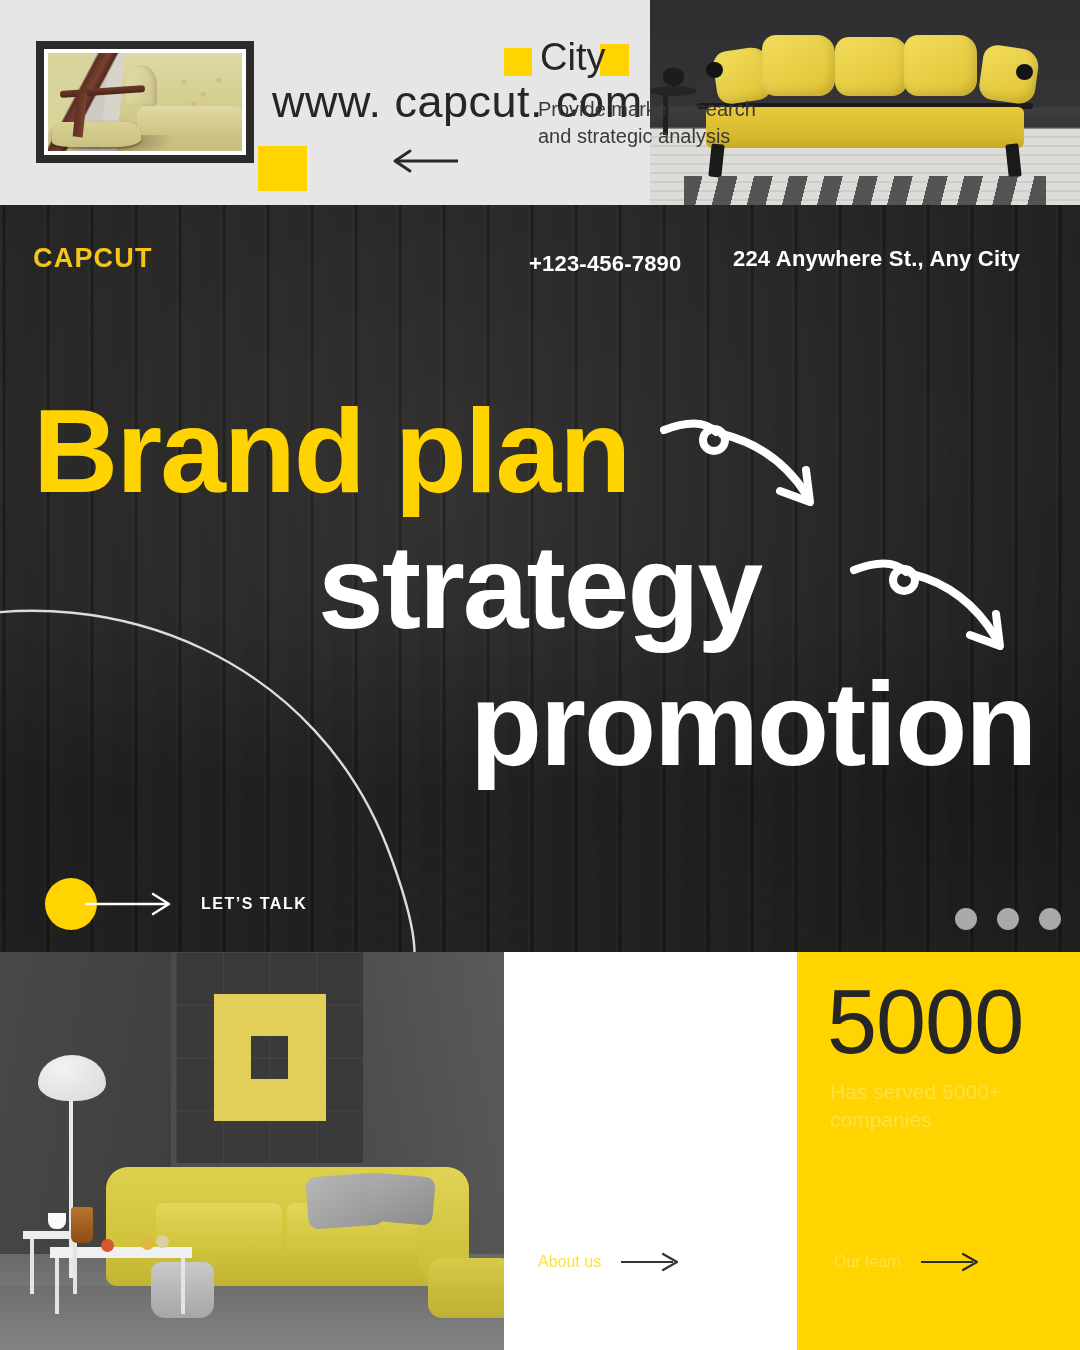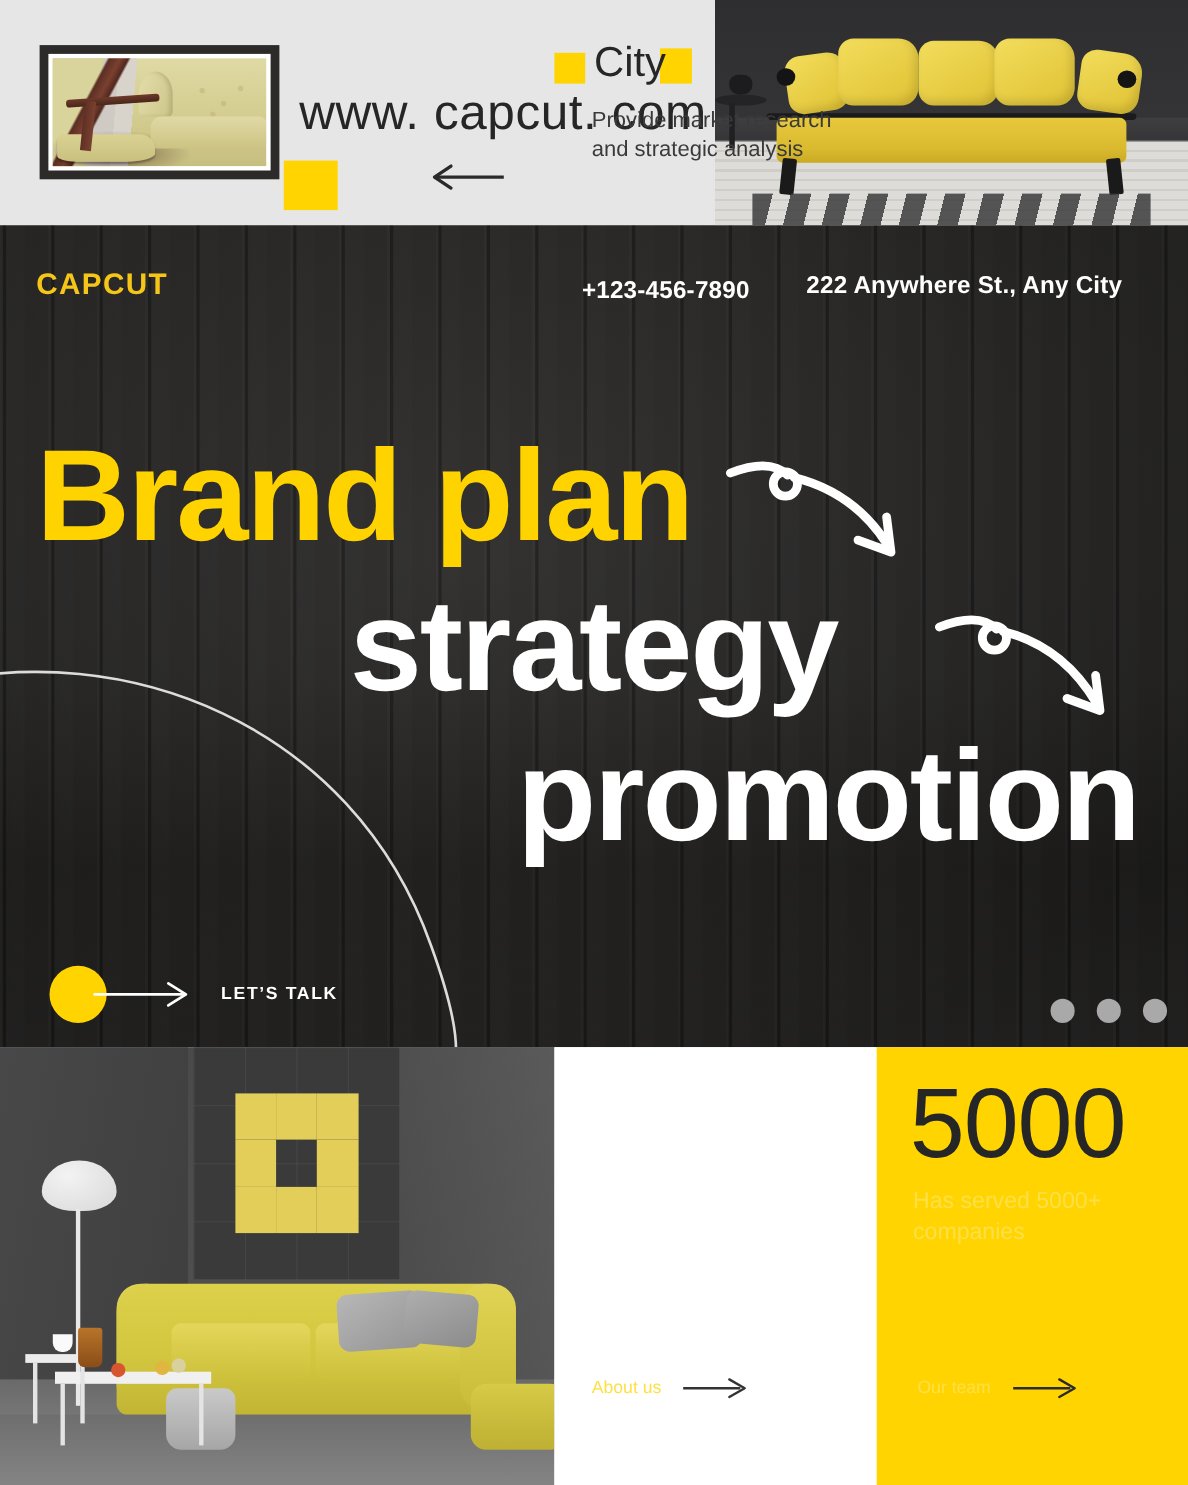--- a/index.html
+++ b/index.html
@@ -281,21 +281,21 @@
       <div class="sp-shadow"></div>
     </div>
   </div>
 
   <div class="hero">
     <div class="hero-vign"></div>
   </div>
 
   <div class="brandmark">CAPCUT</div>
   <div class="contact-phone">+123-456-7890</div>
-  <div class="contact-addr">222 Anywhere St., Any City</div>
+  <div class="contact-addr">224 Anywhere St., Any City</div>
 
   <div class="headline">
     <div class="hl-line hl1">Brand plan</div>
     <div class="hl-line hl3">promotion</div>
     <div class="hl-line hl2">strategy</div>
   </div>
 
   <svg class="curve-arrow ca1" viewBox="0 0 180 100">
     <path d="M4,12 C30,2 46,4 56,14" fill="none" stroke="#fff" stroke-width="8" stroke-linecap="round"></path>
     <circle cx="54" cy="22" r="11" fill="none" stroke="#fff" stroke-width="8"></circle>

